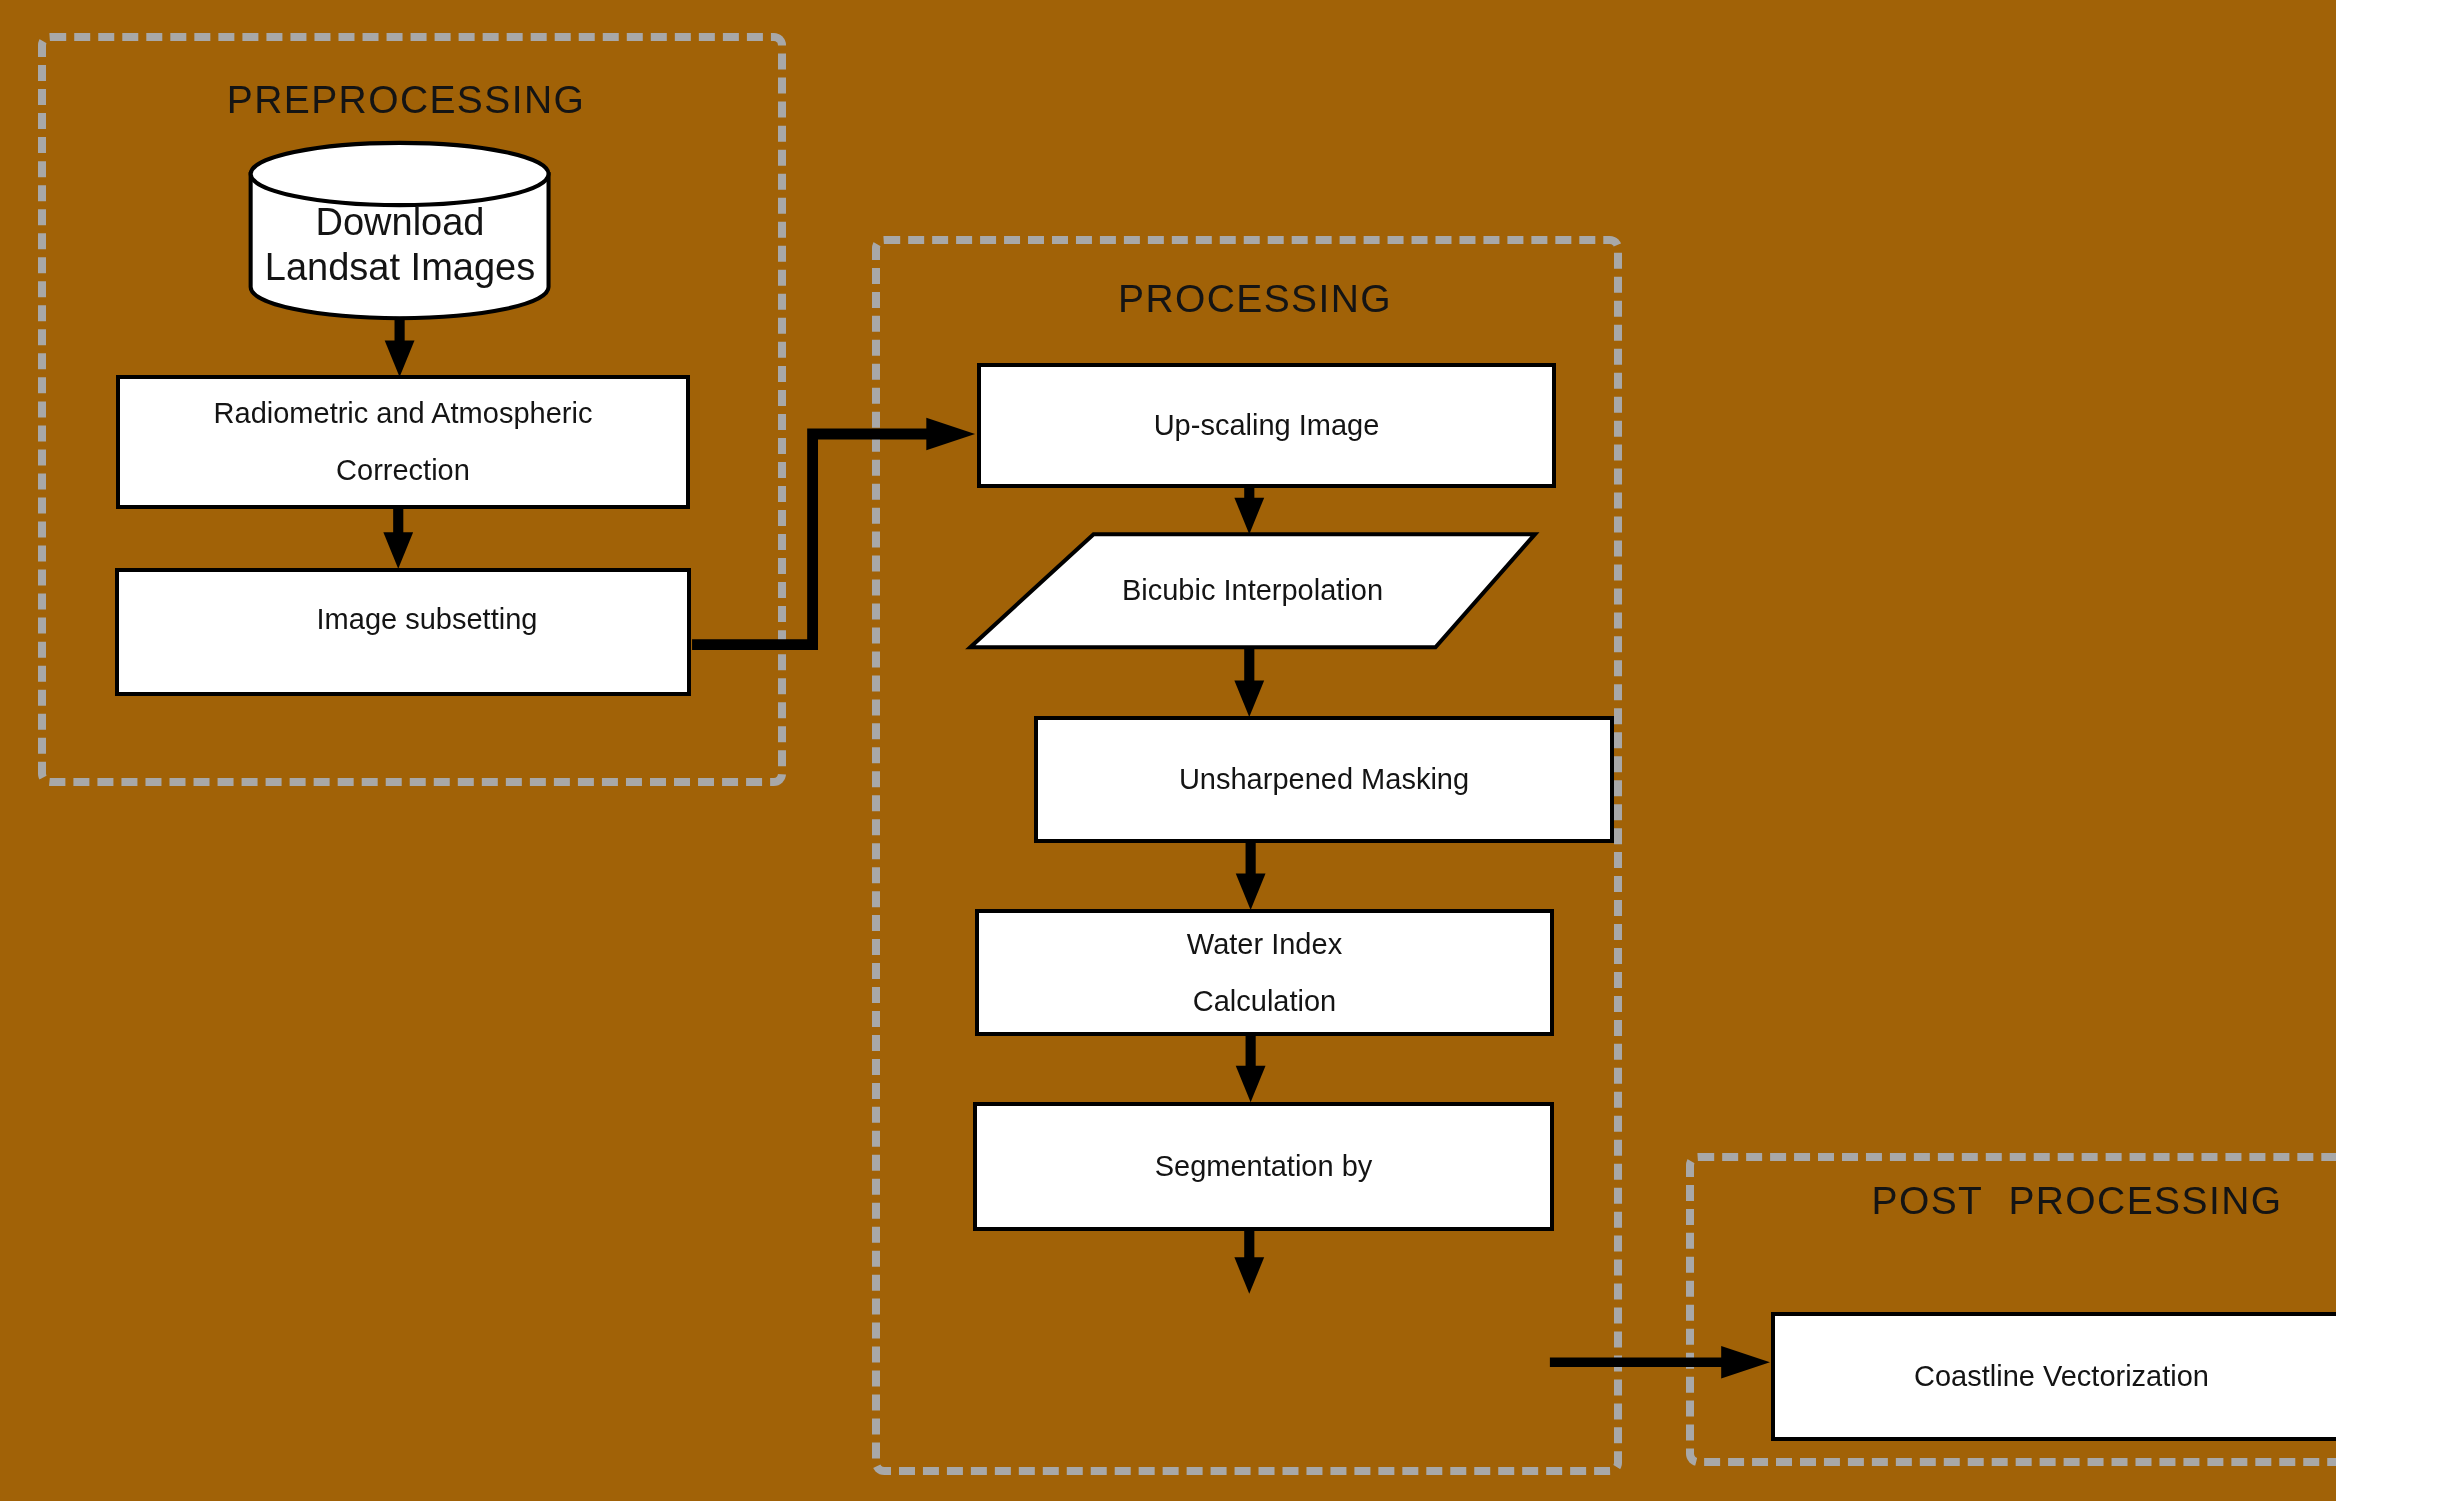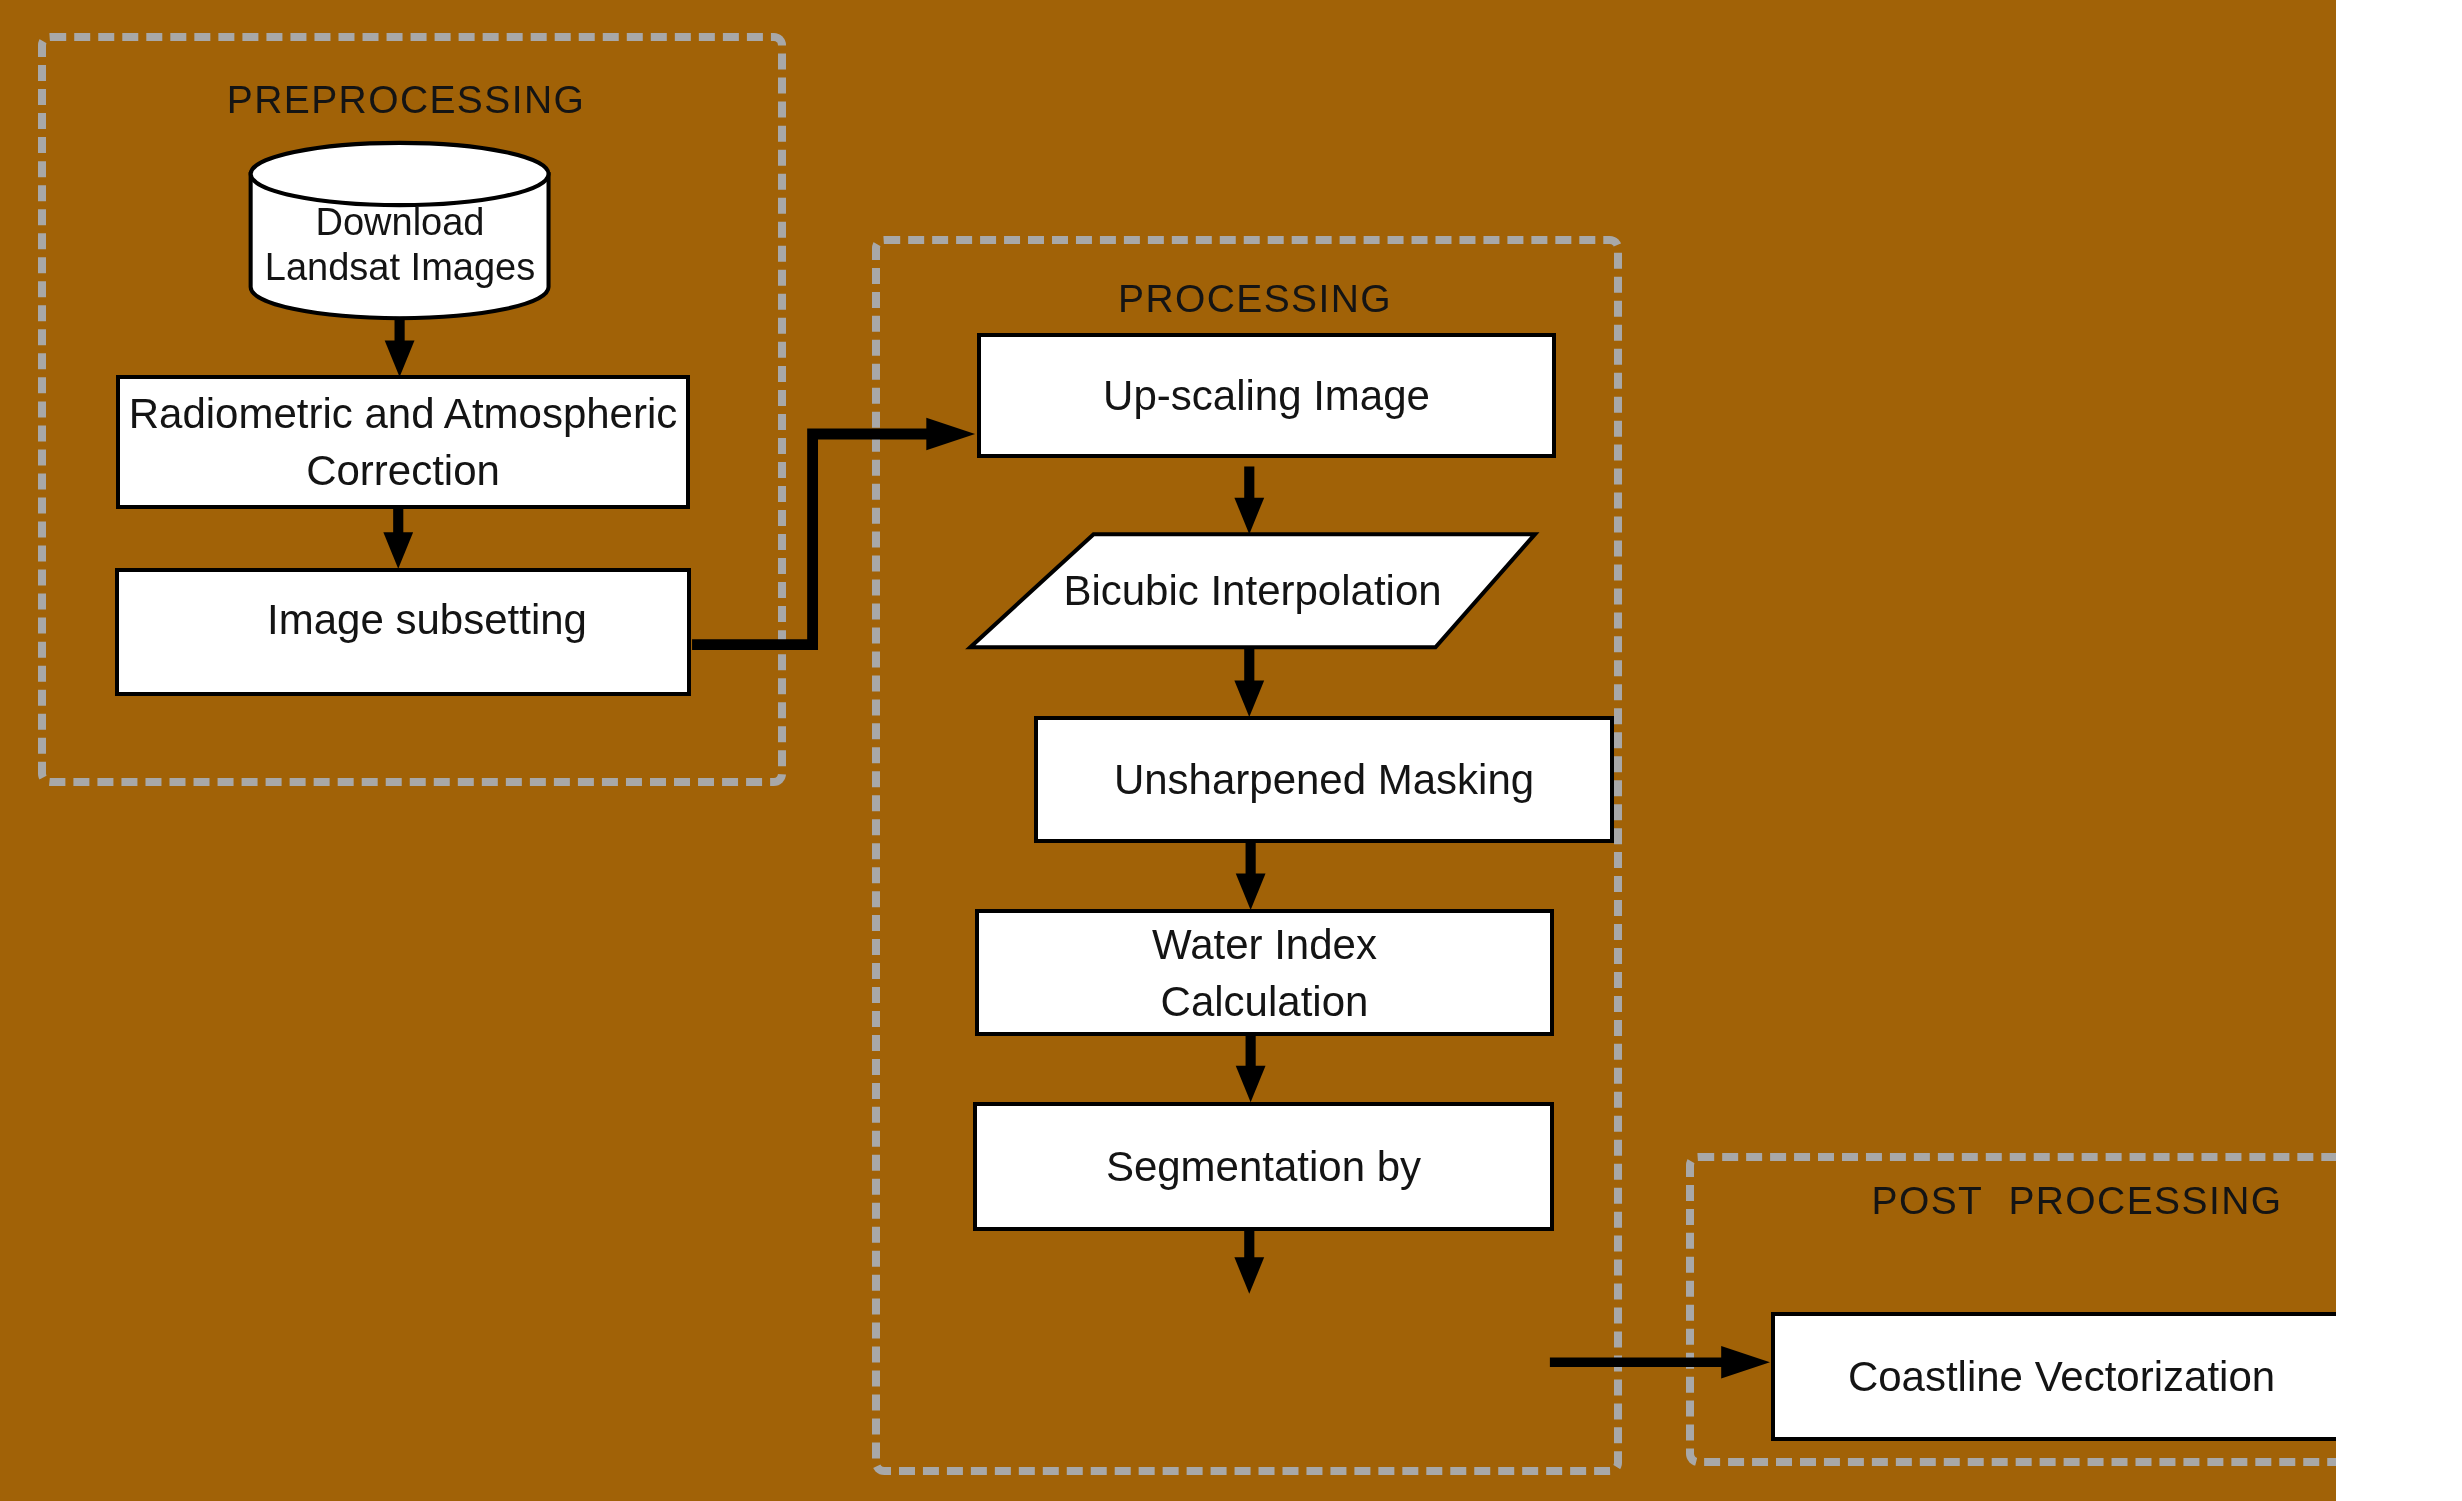--- a/index.html
+++ b/index.html
@@ -32,21 +32,21 @@
   svg.wires{position:absolute;left:0;top:0;z-index:2;}
   
   .node{
     position:absolute;
     box-sizing:border-box;
     background:#ffffff;
     border:4.1px solid #000000;
     display:flex;flex-direction:column;
     align-items:center;justify-content:center;
     text-align:center;
-    font-size:42px;line-height:57px;
+    font-size:29px;line-height:57px;
     z-index:3;
     white-space:nowrap;
   }
   .node span{display:block;}
   .overlay{ 
     border:none;background:transparent;
   }
   .cyl-text{line-height:45px;font-size:38px;}
   .lift{padding-bottom:24.4px;padding-left:48px;}
   .lift-sm{padding-bottom:12.2px;}
@@ -130,21 +130,21 @@
 
   <div class="node" style="left:116px;top:375px;width:574px;height:134px;">
     <span>Radiometric and Atmospheric</span>
     <span>Correction</span>
   </div>
 
   <div class="node lift" style="left:115px;top:568px;width:576px;height:128px;">
     <span>Image subsetting</span>
   </div>
 
-  <div class="node" style="left:977px;top:333px;width:579px;height:125px;text-align:center;">
+  <div class="node" style="left:977px;top:363px;width:579px;height:125px;text-align:center;">
     <span>Up-scaling Image</span>
   </div>
 
   <div class="node overlay" style="left:970px;top:534px;width:565px;height:113px;">
     <span>Bicubic Interpolation</span>
   </div>
 
   <div class="node" style="left:1034px;top:716px;width:580px;height:127px;">
     <span>Unsharpened Masking</span>
   </div>

